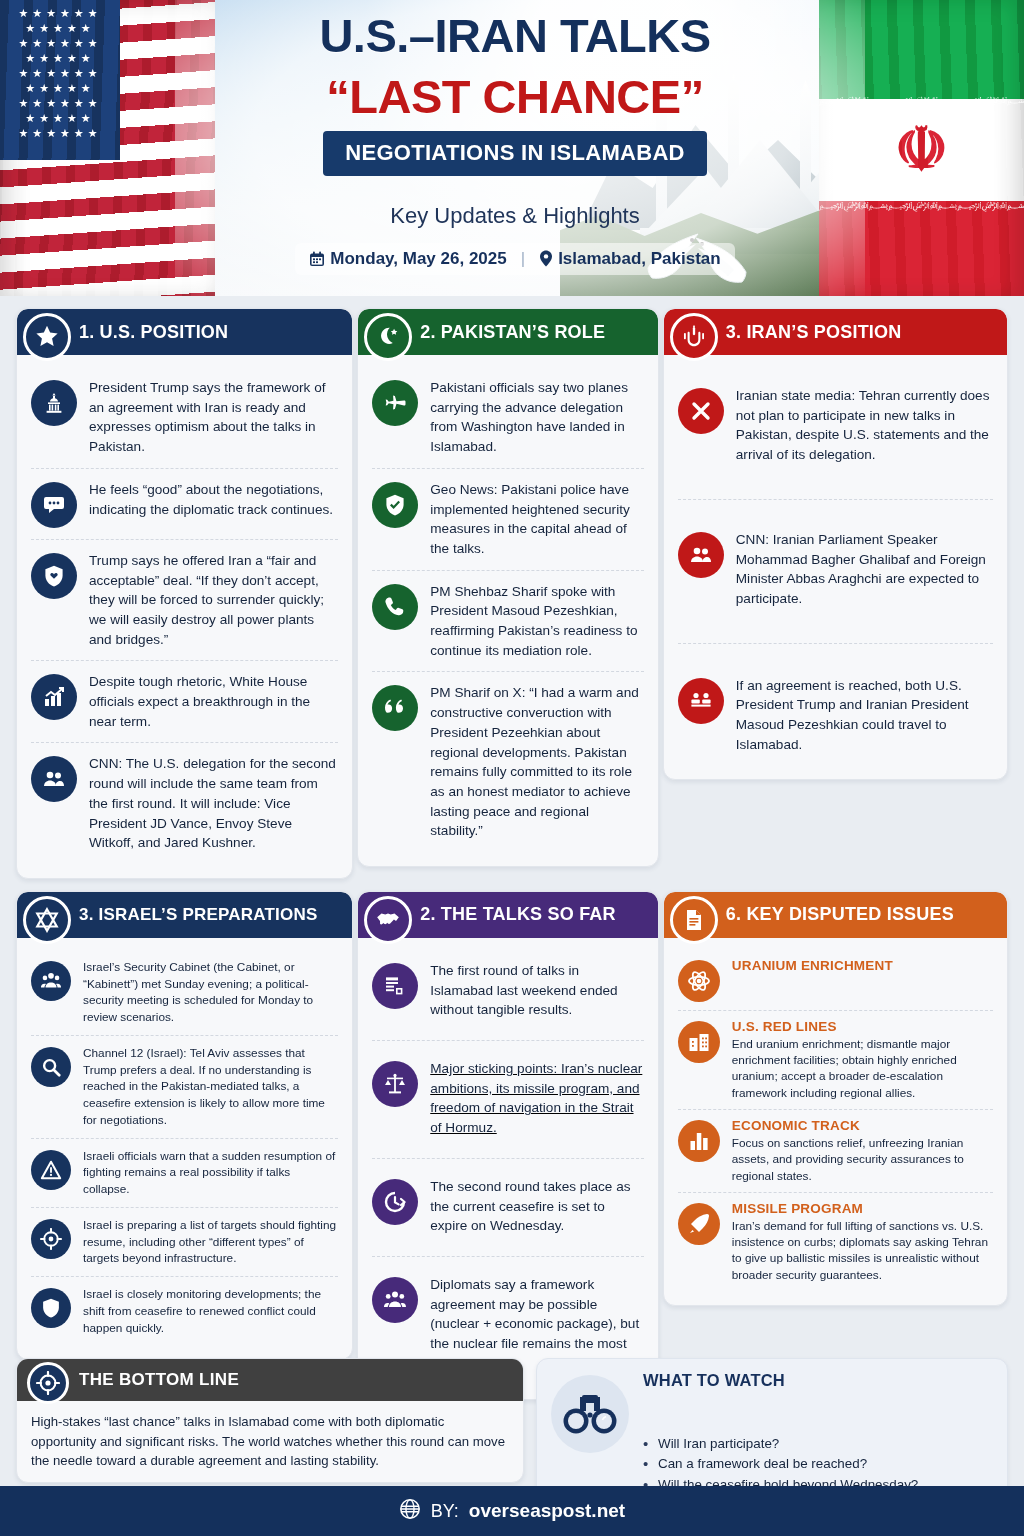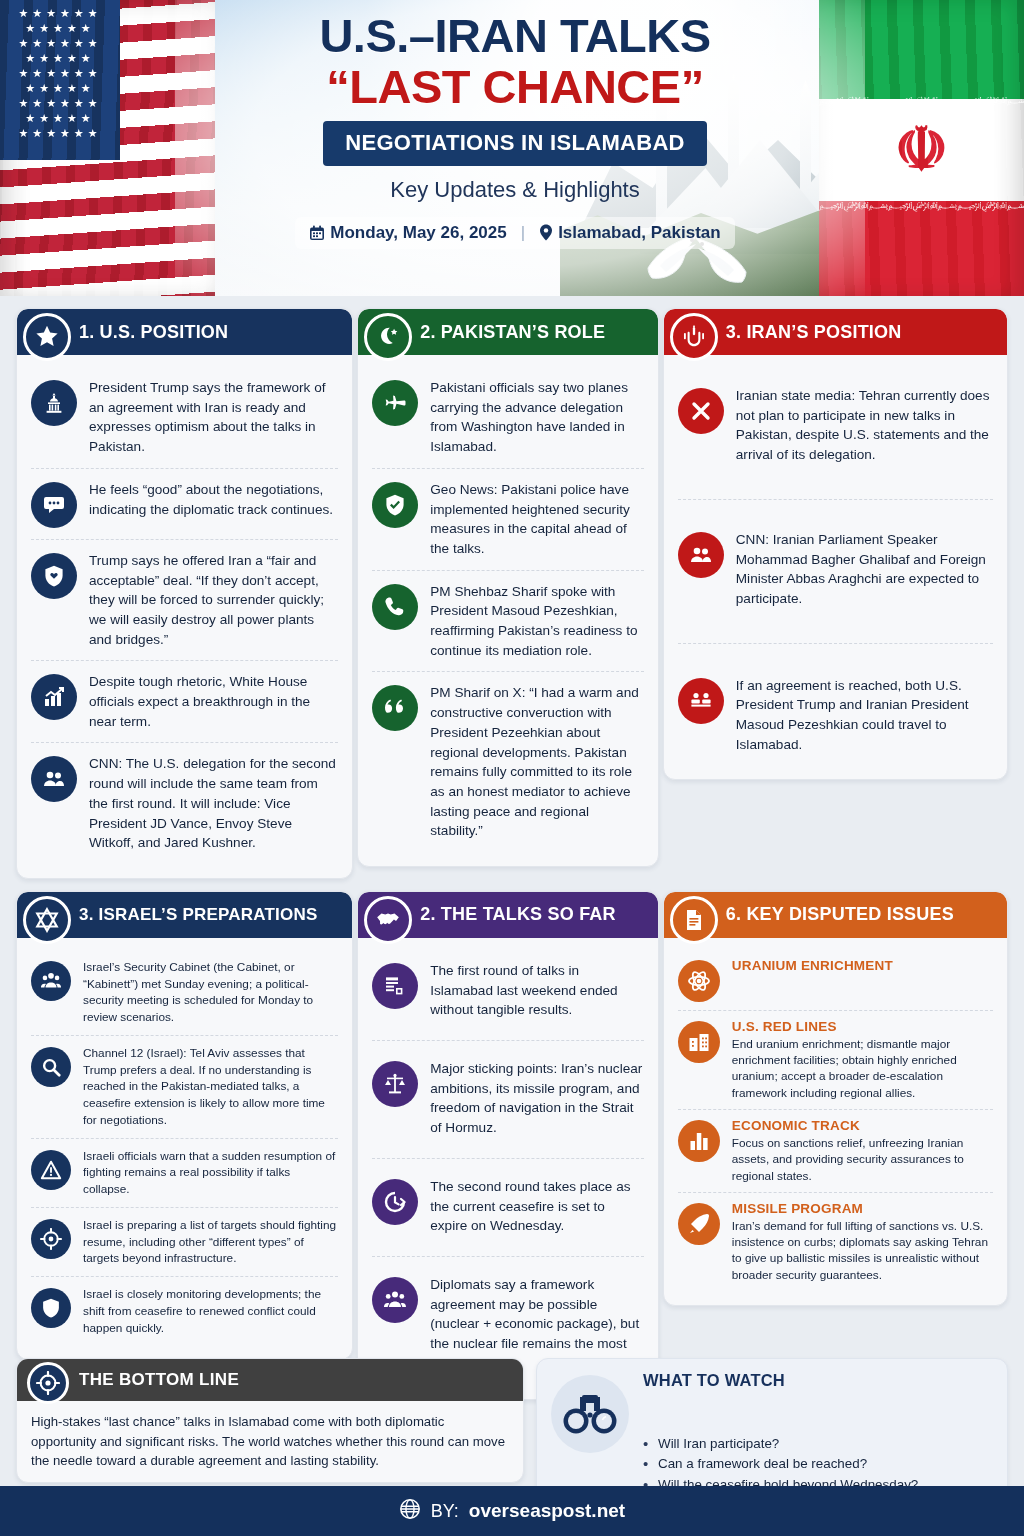--- a/index.html
+++ b/index.html
@@ -133,29 +133,29 @@
     position:absolute; left:175px; top:0; width:690px; height:300px;
     background:radial-gradient(ellipse 70% 80% at 50% 45%, rgba(255,255,255,.92) 0%, rgba(255,255,255,.72) 55%, rgba(255,255,255,0) 100%);
     z-index:3;
   }
   .title1{
     font-size:47px; font-weight:bold; color:#14305c; letter-spacing:-.5px;
     line-height:1.02; text-shadow:0 1px 0 rgba(255,255,255,.9);
   }
   .title2{
     font-size:47px; font-weight:bold; color:#c01818; letter-spacing:-.5px;
-    line-height:1.05; margin-top:2px; text-shadow:0 1px 0 rgba(255,255,255,.9);
+    line-height:1.05; margin-top:12px; text-shadow:0 1px 0 rgba(255,255,255,.9);
   }
   .title-band{
     display:inline-block; margin-top:10px;
     background:#173a6b; color:#fff; font-size:22px; font-weight:bold;
     padding:9px 22px 10px; border-radius:4px; letter-spacing:.3px;
   }
   .subtitle{
-    margin-top:11px; font-size:22px; color:#20355a; font-weight:normal;
+    margin-top:27px; font-size:22px; color:#20355a; font-weight:normal;
   }
   .meta{
     margin-top:14px; display:flex; justify-content:center; align-items:center;
     gap:14px; font-size:17px; color:#16305c; font-weight:bold;
     background:rgba(255,255,255,.55); border-radius:6px;
     padding:6px 14px; width:fit-content; margin-left:auto; margin-right:auto;
   }
   .meta .sep{ color:#9fb0c6; font-weight:normal; }
   .meta svg{ vertical-align:-3px; margin-right:5px; }
 
@@ -619,21 +619,21 @@
                 <rect x="3" y="3.4" width="12" height="3" fill="#fff"></rect>
                 <rect x="3" y="8" width="12" height="2" fill="#fff"></rect>
                 <rect x="3" y="11.6" width="8" height="2" fill="#fff"></rect>
                 <rect x="3" y="15.2" width="8" height="2" fill="#fff"></rect>
                 <rect x="13" y="14" width="6.4" height="6.4" fill="#fff"></rect>
                 <rect x="14.6" y="15.6" width="3.2" height="3.2" fill="#472a7a"></rect>
               </svg>
           </div>
           <div class="txt">The first round of talks in Islamabad last weekend ended without tangible results.</div>
         </div>
-        <div class="item" style="padding-top:18px;padding-bottom:20px;">
+        <div class="item" style="padding-top:18px;padding-bottom:20px;text-decoration:underline;">
           <div class="ic purple">
             <svg width="24" height="24" viewBox="0 0 24 24">
                 <rect x="11.1" y="3" width="1.8" height="17" fill="#fff"></rect>
                 <rect x="6" y="19.4" width="12" height="2" fill="#fff"></rect>
                 <rect x="4" y="5.6" width="16" height="1.6" fill="#fff"></rect>
                 <path fill="#fff" d="M5 8l3 5H2z"></path>
                 <path fill="#fff" d="M19 8l3 5h-6z"></path>
                 <circle cx="12" cy="3.4" r="1.6" fill="#fff"></circle>
               </svg>
           </div>

